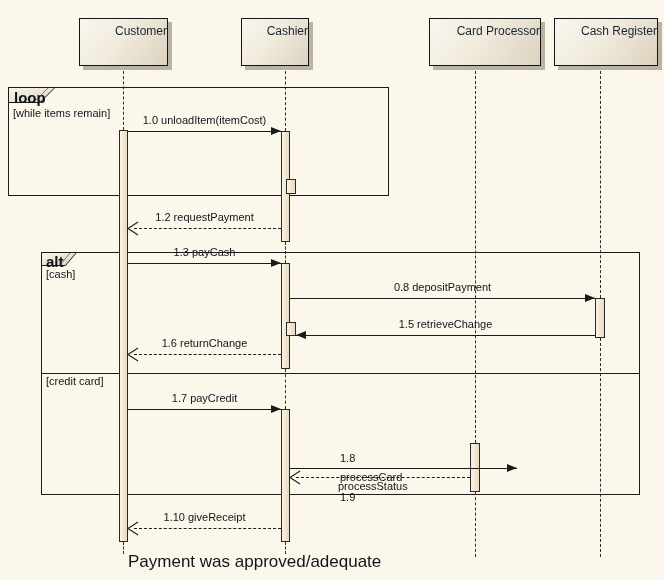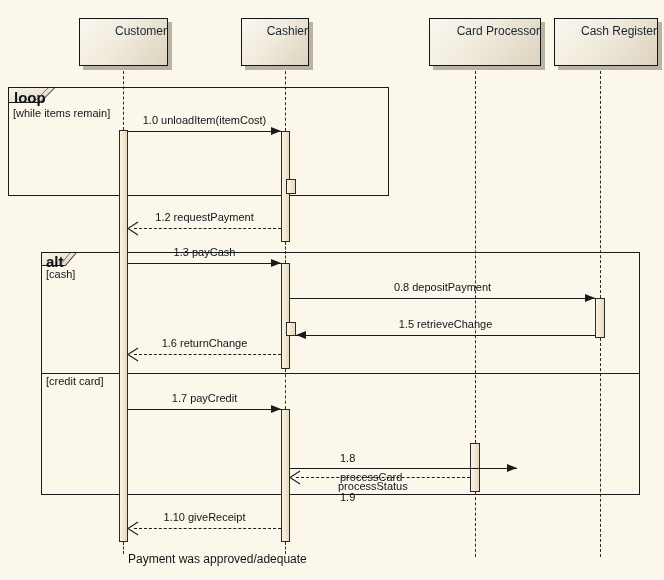--- a/index.html
+++ b/index.html
@@ -34,21 +34,21 @@
   .line-s{position:absolute;height:0;border-top:1px solid #1a1a1a;}
   .line-d{position:absolute;height:0;border-top:1px dashed #1a1a1a;}
   .vline-s{position:absolute;width:0;border-left:1px solid #1a1a1a;}
   .ah-r{position:absolute;width:0;height:0;border-top:4.5px solid transparent;border-bottom:4.5px solid transparent;border-left:10px solid #1a1a1a;}
   .ah-l{position:absolute;width:0;height:0;border-top:4.5px solid transparent;border-bottom:4.5px solid transparent;border-right:10px solid #1a1a1a;}
   .oah-l{position:absolute;width:12px;height:12px;}
   .oah-l::before,.oah-l::after{content:"";position:absolute;left:0;top:5.5px;width:12px;height:1px;background:#1a1a1a;transform-origin:0 50%;}
   .oah-l::before{transform:rotate(-33deg);}
   .oah-l::after{transform:rotate(33deg);}
 
-  .note{position:absolute;font-size:12px;color:#10151a;white-space:nowrap;z-index:5;text-align:right;}
+  .note{position:absolute;font-size:17px;color:#10151a;white-space:nowrap;z-index:5;text-align:right;}
 </style>
 </head>
 <body>
 
 <div id="canvas">
 
   <div class="ll" style="left:123px;top:66px;height:64px;"></div>
   <div class="ll" style="left:123px;top:542px;height:12px;"></div>
   <div class="ll" style="left:285px;top:66px;height:65px;"></div>
   <div class="ll" style="left:285px;top:242px;height:21px;"></div>

